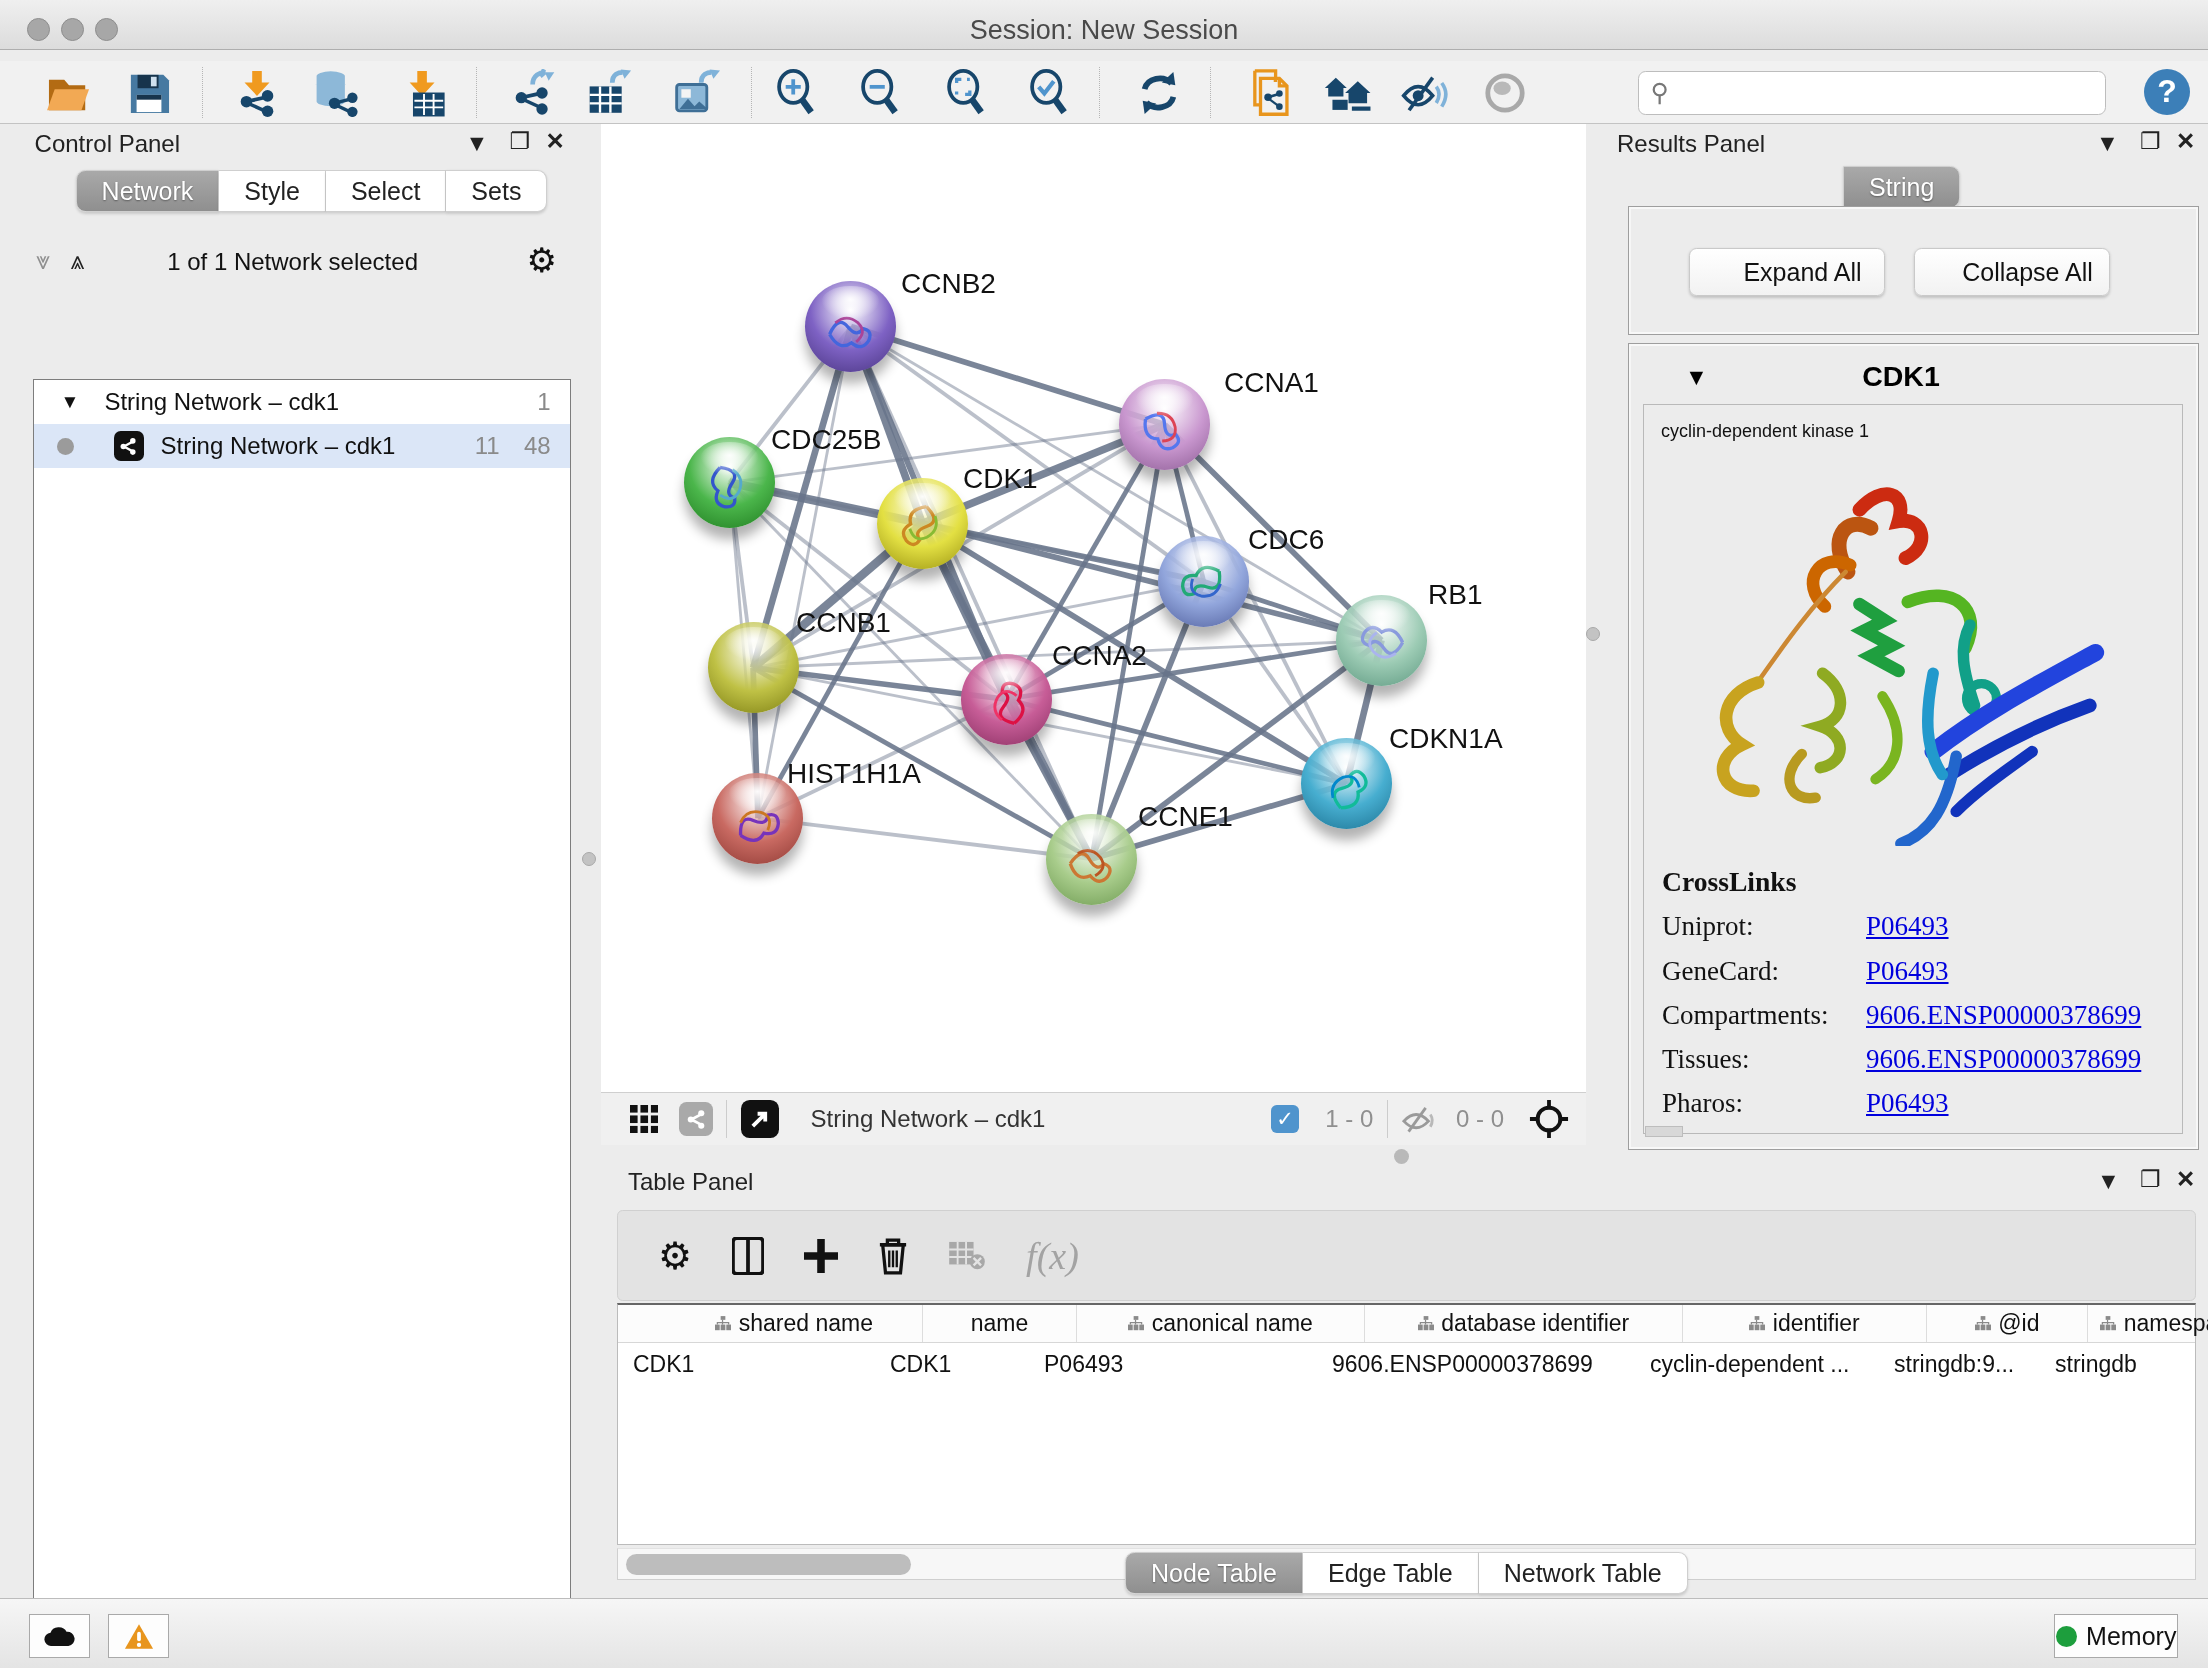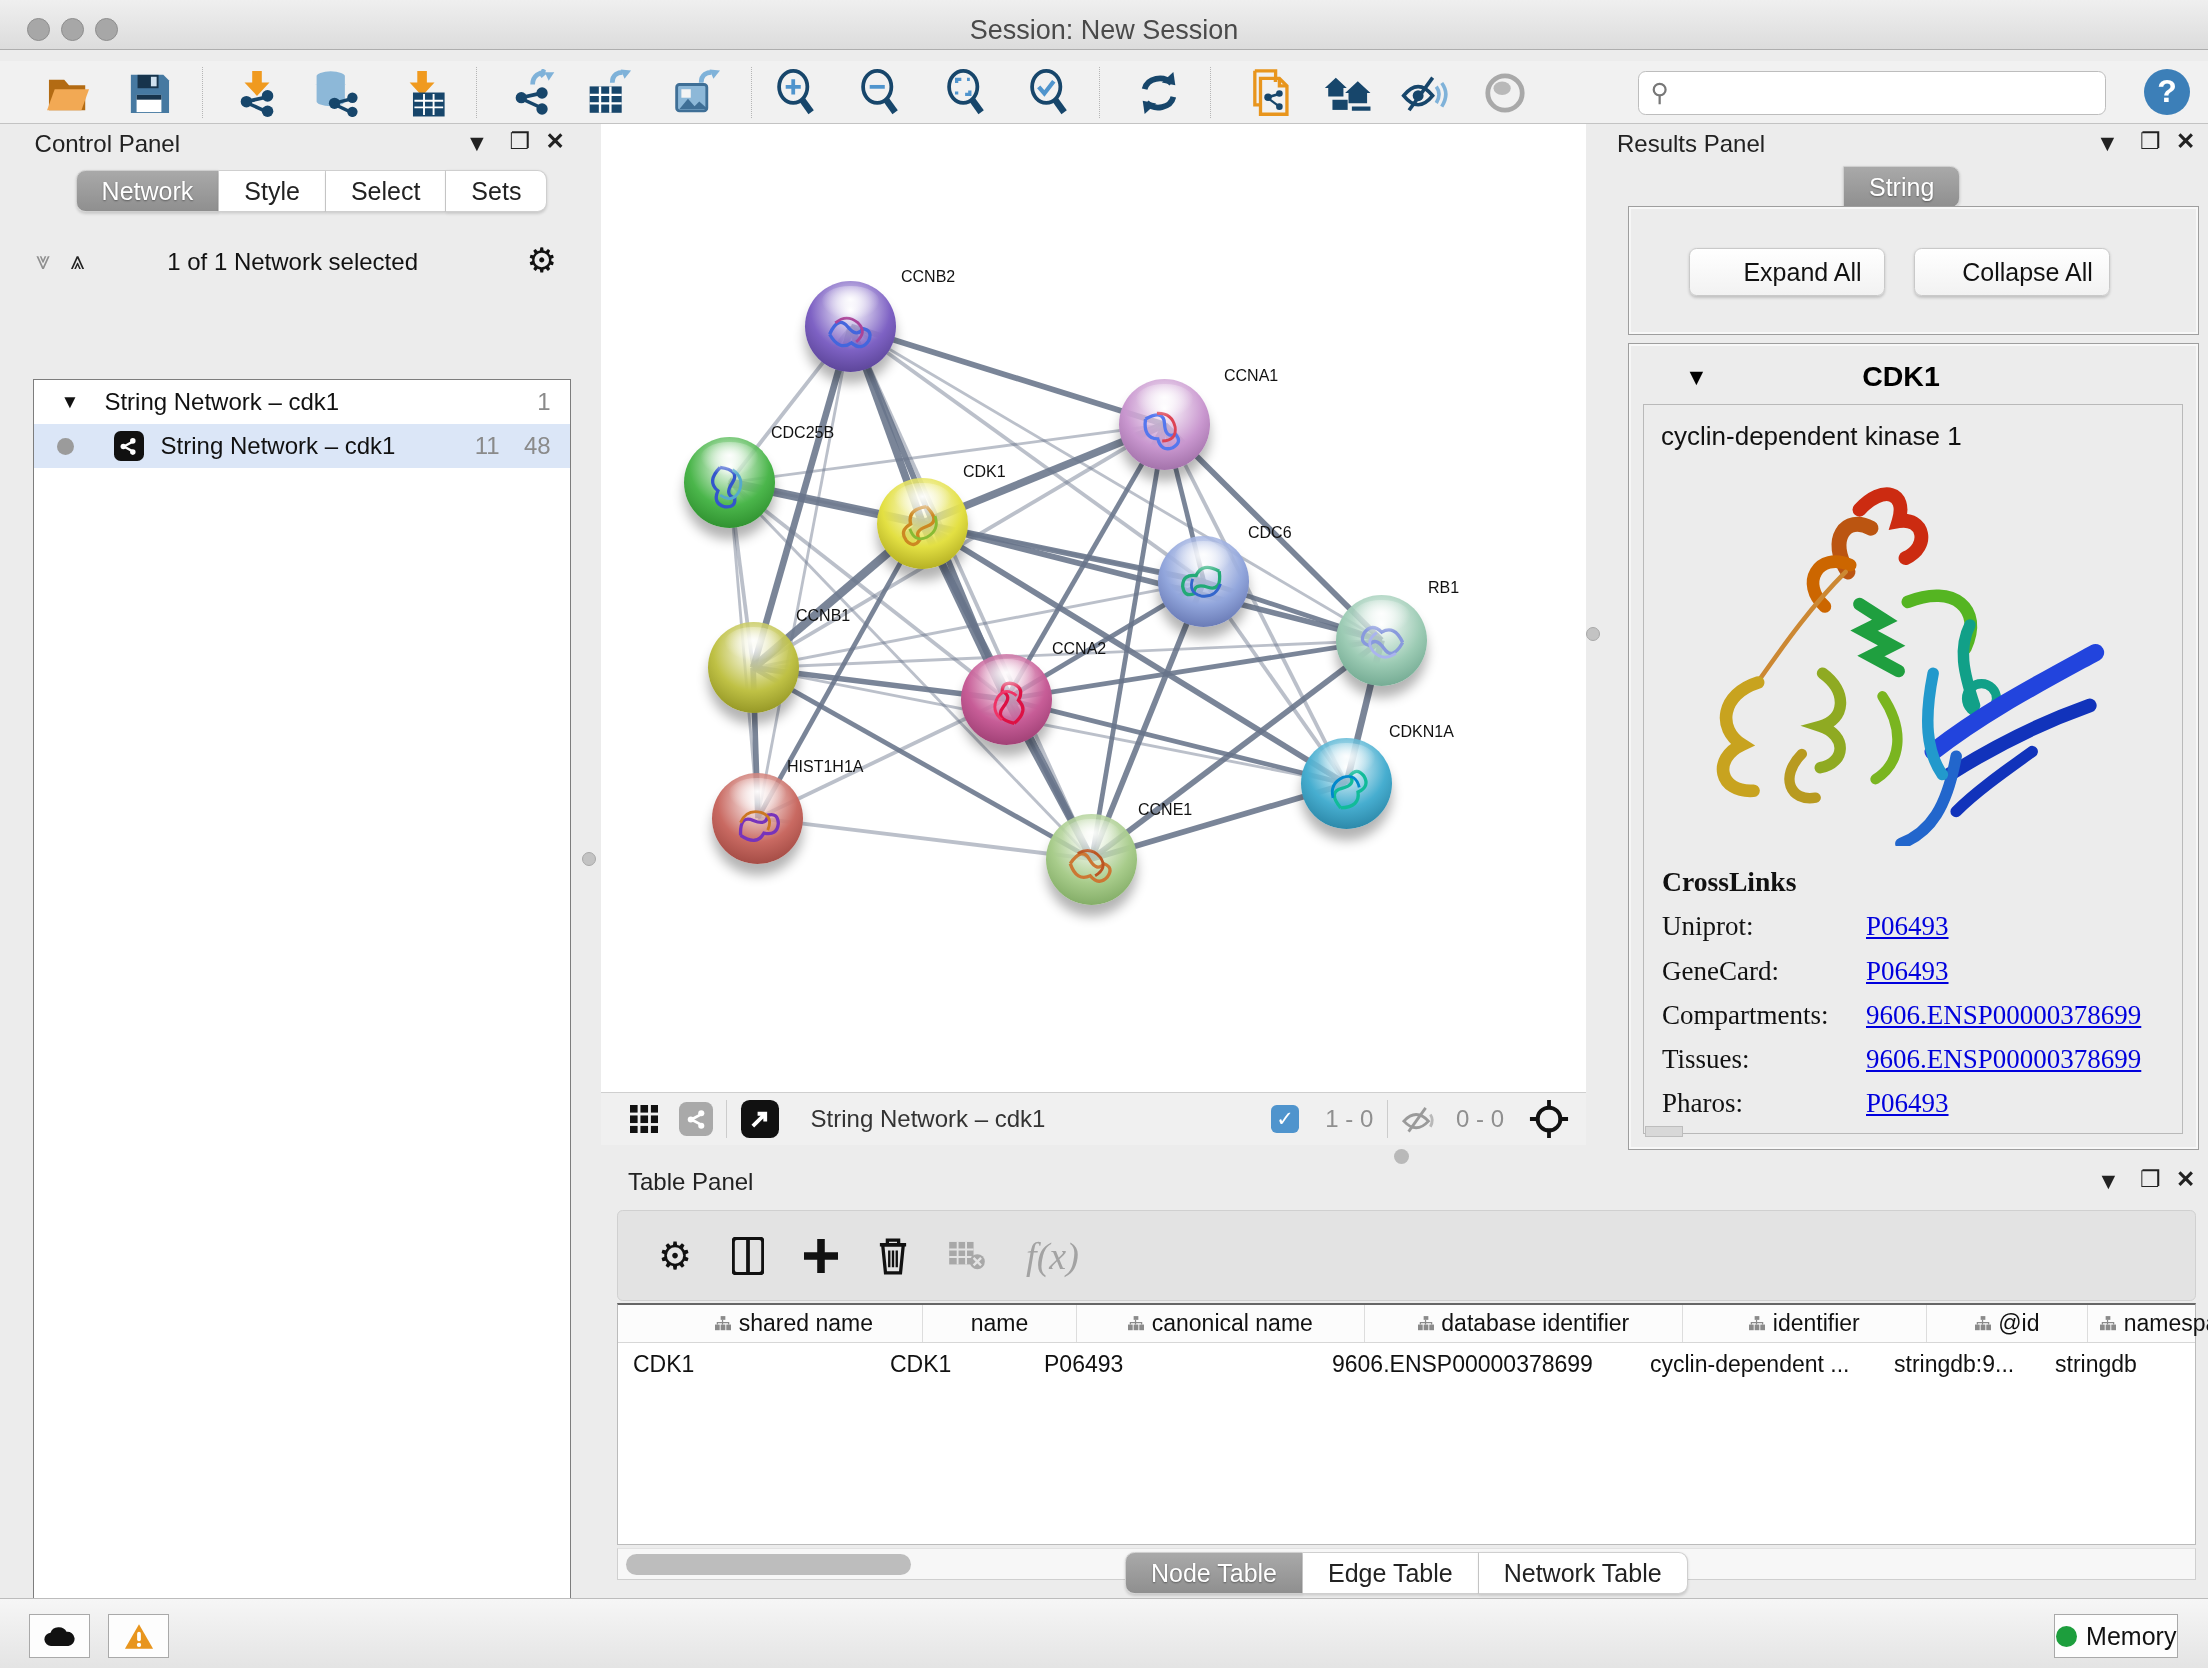--- a/index.html
+++ b/index.html
@@ -41,21 +41,21 @@
   .tree-row.selected { background:#dbe6f7; }
   .share-badge { width:30px; height:30px; background:#111; border-radius:6.7px; display:flex; align-items:center; justify-content:center; }
   .count { color:#8a8a8a; font-size:24px; }
 
   
   #net-canvas { left:601px; top:124px; width:985px; height:968px; background:#fff; }
   #edge-svg { position:absolute; left:0; top:0; }
   .node { position:absolute; width:91px; height:91px; border-radius:50%; box-shadow:0 11.4px 11.4px rgba(0,0,0,.30); }
   .node .gloss { position:absolute; left:18%; top:5%; width:64%; height:38%; border-radius:50%;
     background:radial-gradient(ellipse at 50% 40%, rgba(255,255,255,.95), rgba(255,255,255,0) 70%); }
-  .node-label { position:absolute; font-size:16px; color:#111; white-space:nowrap; }
+  .node-label { position:absolute; font-size:28px; color:#111; white-space:nowrap; }
 
   
   #net-toolbar { left:601px; top:1092px; width:985px; height:53px; background:#f0f0f0; border-top:1px solid #cfcfcf;
     display:flex; align-items:center; }
   .ntsep { width:0; height:38px; border-left:1px solid #cccccc; margin:0 13.3px; }
   #net-title { font-size:24px; color:#333; }
   .graytxt { color:#8f8f8f; font-size:24px; }
   #net-scroll-dot { left:1394px; top:1149px; width:15px; height:15px; border-radius:50%; background:#b9b9b9; }
 
   
@@ -531,21 +531,21 @@
   </div>
 
   <div class="gbox" style="left:34px; top:82px; width:571px; height:129px"></div>
   <div class="rbtn abs" style="left:95px; top:124px; width:196px; height:48px">Expand All</div>
   <div class="rbtn abs" style="left:320px; top:124px; width:196px; height:48px">Collapse All</div>
 
   <div class="gbox" style="left:34px; top:219px; width:571px; height:807px"></div>
   <div class="abs" style="left:91px; top:240px; font-size:23px">▼</div>
   <div class="abs" style="left:0; top:236px; width:614px; text-align:center; font-size:28.5px; font-weight:bold">CDK1</div>
   <div class="abs" style="left:49px; top:280px; width:540px; height:730px; border:1px solid #b9b9b9"></div>
-  <div class="abs" style="left:67px; top:297px; font-size:26px; color:#111">cyclin-dependent kinase 1</div>
+  <div class="abs" style="left:67px; top:297px; font-size:18px; color:#111">cyclin-dependent kinase 1</div>
 
   <div class="abs" style="left:88px; top:342px">
     <svg width="447" height="380" viewBox="0 0 380 330">
       <g fill="none" stroke-linecap="round">
         <path d="M150 38 C170 16 192 22 184 48 C206 44 212 70 190 80" stroke="#cc2b11" stroke-width="12"></path>
         <path d="M140 92 C122 64 138 42 160 54" stroke="#bb5511" stroke-width="13"></path>
         <path d="M120 122 C98 102 114 74 142 86" stroke="#cc6600" stroke-width="11"></path>
         <path d="M60 190 C88 150 110 120 138 92" stroke="#cc8833" stroke-width="4"></path>
         <path d="M62 188 C30 198 26 228 48 242 C22 254 28 284 58 282" stroke="#c8a31f" stroke-width="11"></path>
         <path d="M100 250 C80 270 90 292 112 288" stroke="#b89a20" stroke-width="9"></path>

